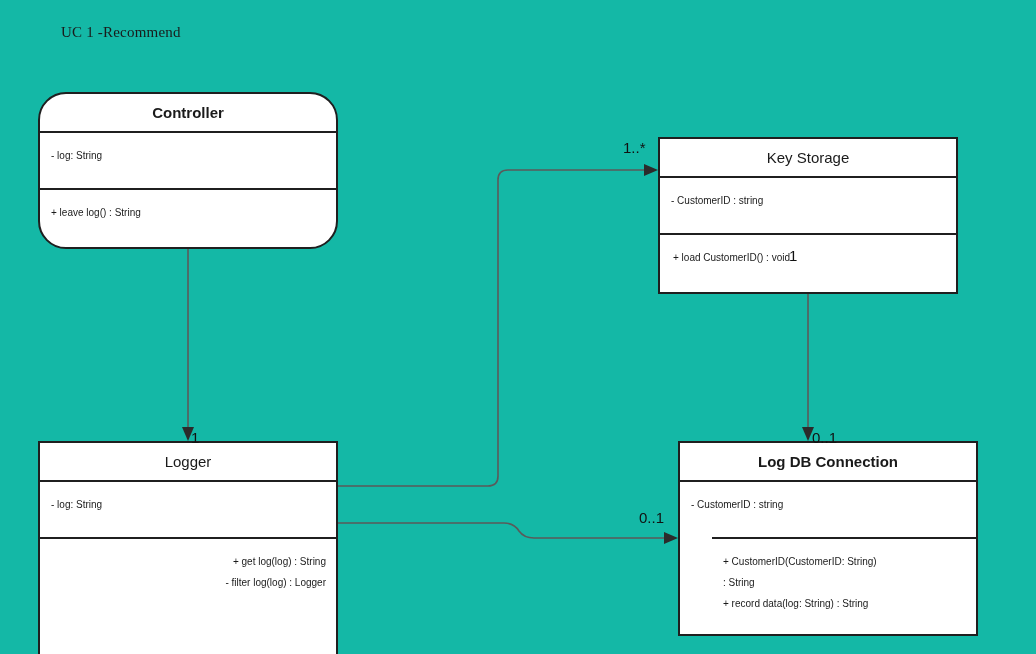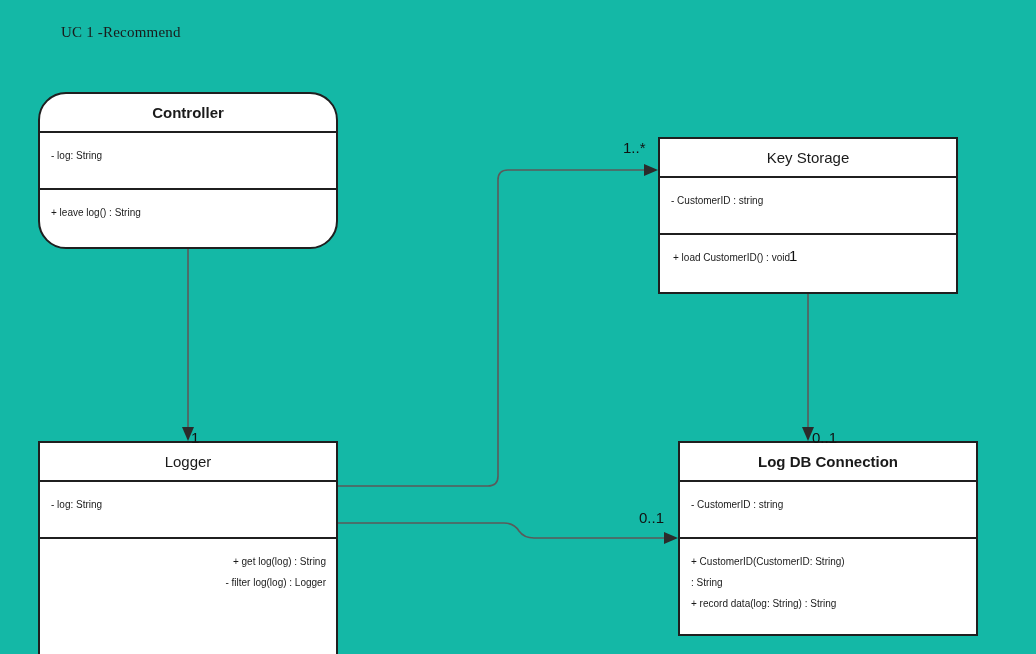--- a/index.html
+++ b/index.html
@@ -159,20 +159,20 @@
       <div class="line">+ get log(log) : String</div>
       <div class="line">- filter log(log) : Logger</div>
     </div>
   </div>
 
   <div class="class-box" style="left:678px; top:441px; width:300px; height:195px;">
     <div class="compartment cmp-name" style="height:37px;font-weight:bold;">Log DB Connection</div>
     <div class="compartment cmp-body" style="height:57px;">
       <div class="line">- CustomerID : string</div>
     </div>
-    <div class="compartment cmp-body" style="height:99px;">
+    <div class="compartment cmp-body" style="height:99px;margin-left:32px;">
       <div class="line">+ CustomerID(CustomerID: String)</div>
       <div class="line">: String</div>
       <div class="line">+ record data(log: String) : String</div>
     </div>
   </div>
 
 </div>
 
 </body></html>

